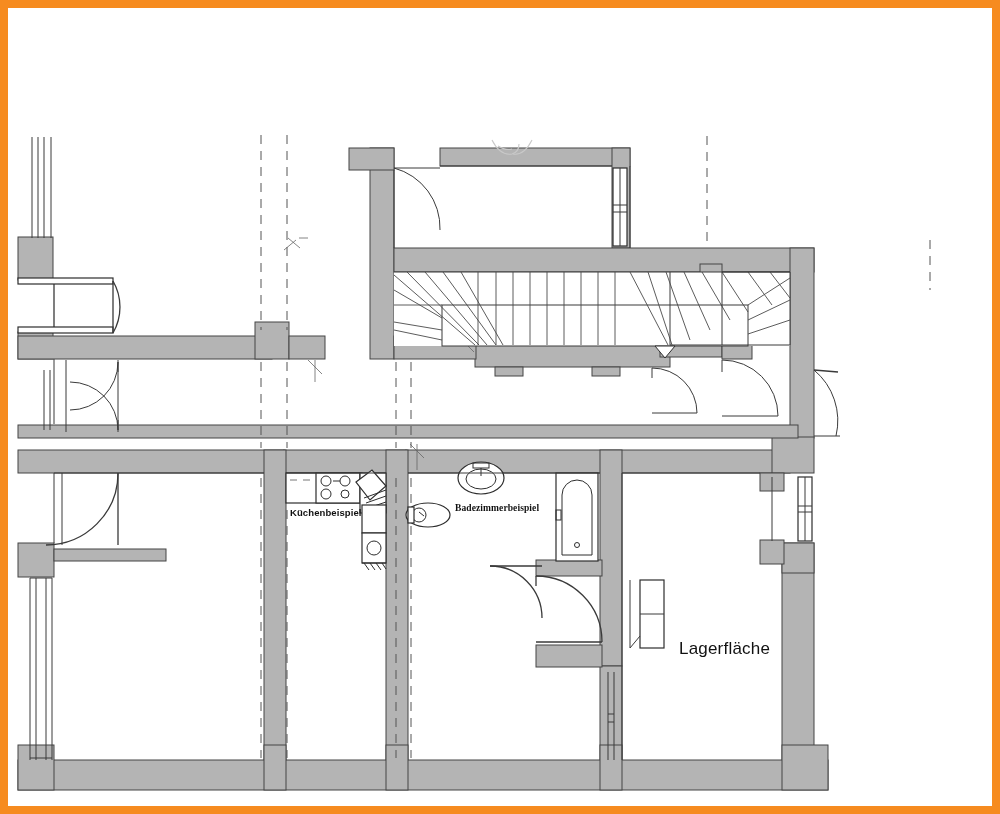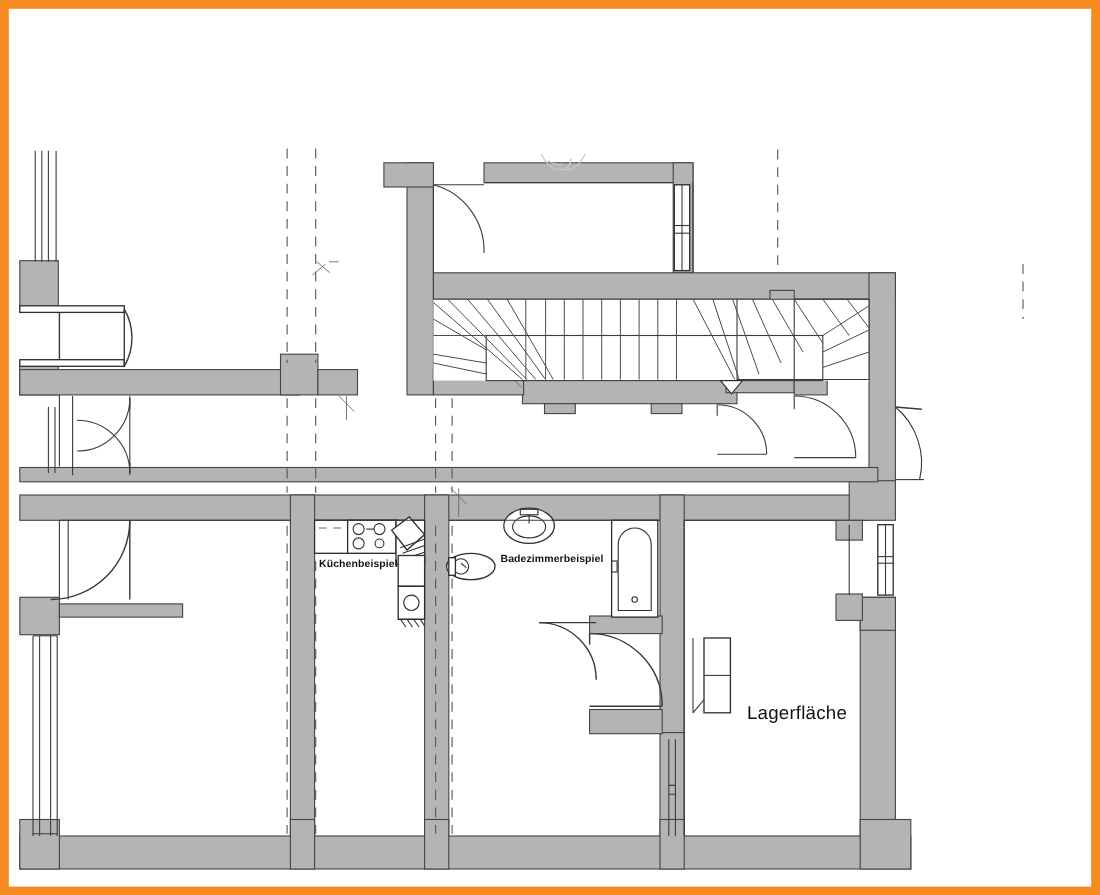--- a/index.html
+++ b/index.html
@@ -30,21 +30,21 @@
   .lbl{
     position:absolute;
     font-family:"Liberation Sans", sans-serif;
     color:#111;
     white-space:nowrap;
     z-index:20;
   }
   .lbl-small{font-size:9.5px;font-weight:700;letter-spacing:.1px;}
   .lbl-big{font-size:17px;font-weight:400;letter-spacing:.2px;}
   #lbl-kitchen{left:290px;top:507px;}
-  #lbl-bath{left:455px;top:503px;}
+  #lbl-bath{left:455px;top:503px;font-family:Liberation Serif, serif;}
   #lbl-storage{left:679px;top:639px;}
 </style>
 </head>
 <body>
 
 <div id="frame">
   <div id="plan-stage">
 
     <svg class="plan" viewBox="0 0 1000 814" xmlns="http://www.w3.org/2000/svg">
       <defs>

